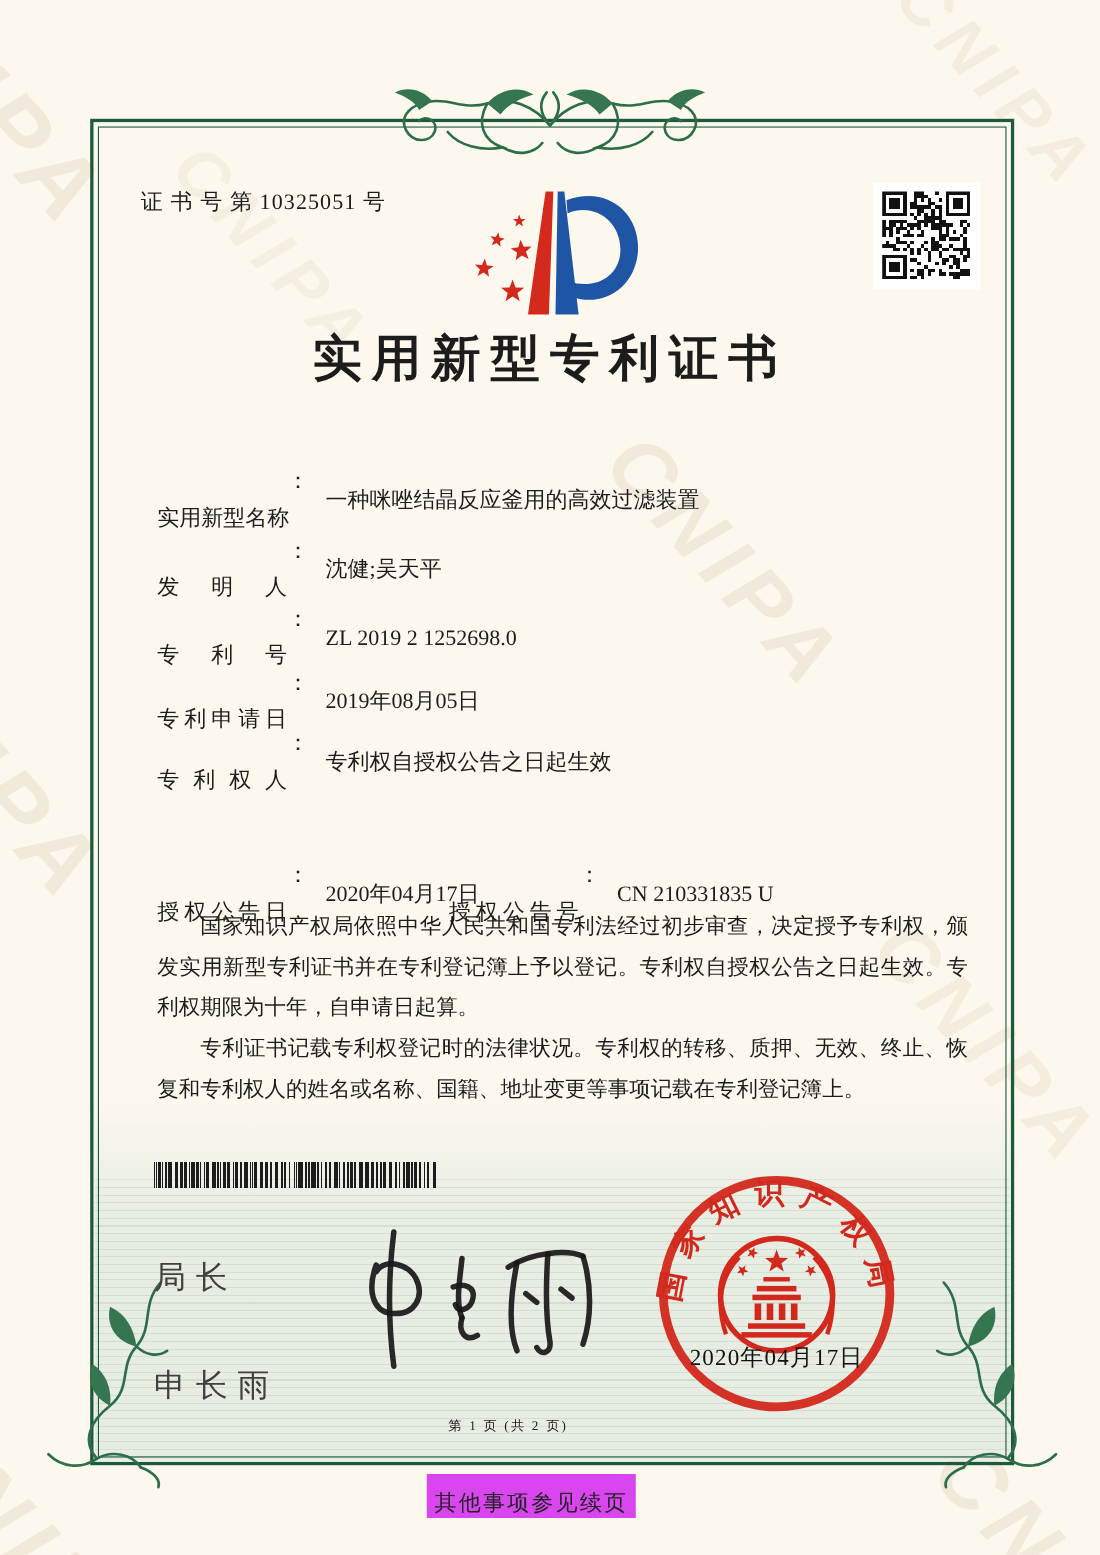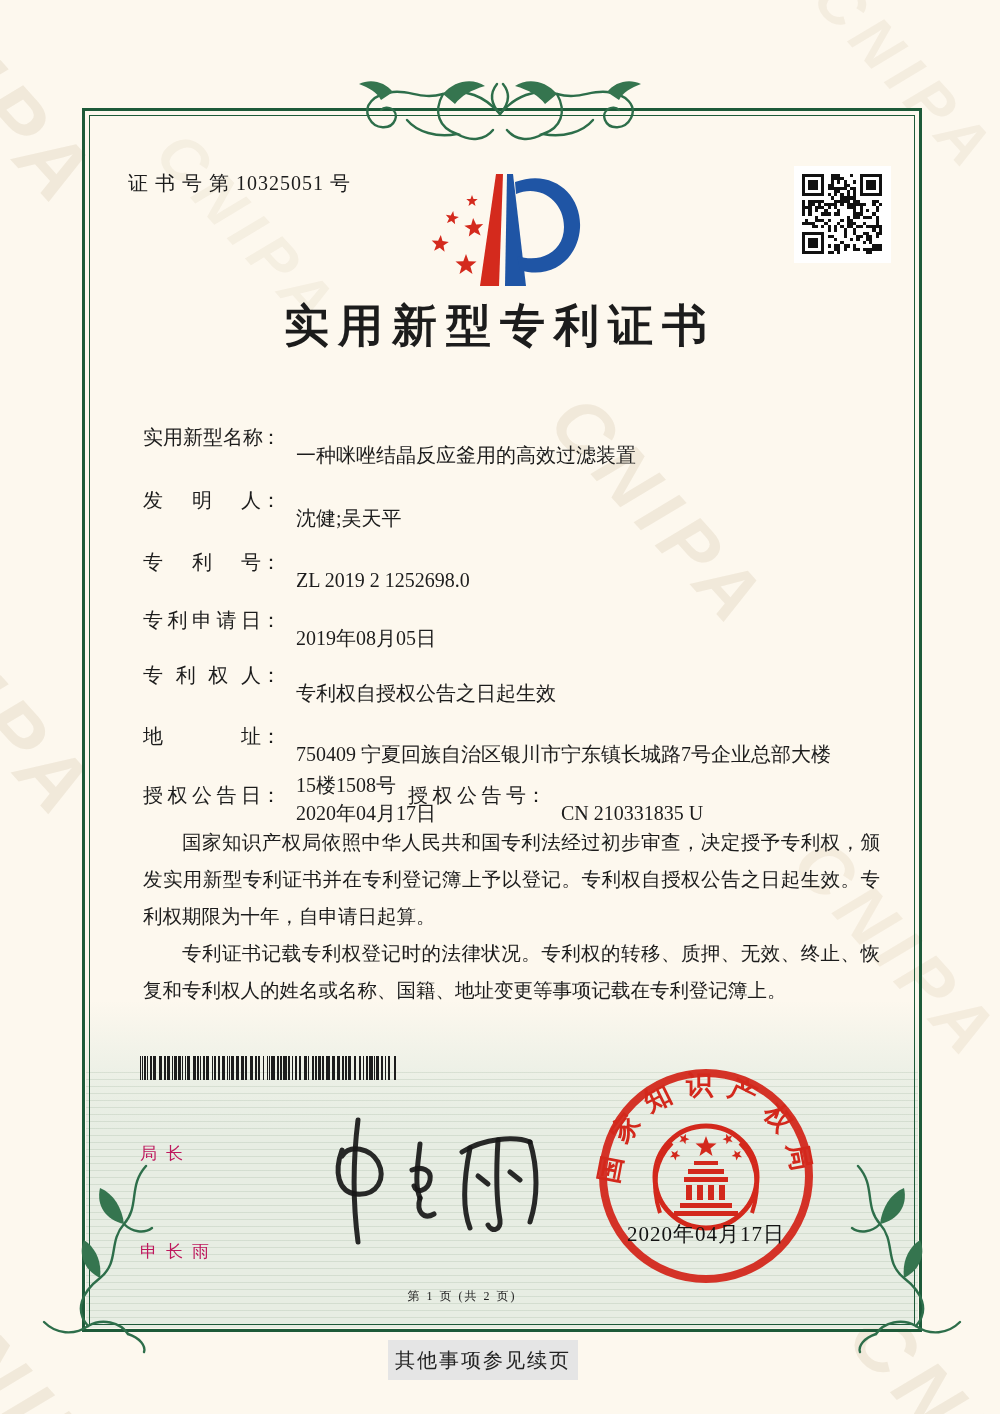--- a/index.html
+++ b/index.html
@@ -33,49 +33,49 @@
          background:repeating-linear-gradient(180deg, rgba(110,140,110,0.16) 0 1px, transparent 1px 7px);}
   
   .cert-no{position:absolute;left:128px;top:170px;font-size:20px;letter-spacing:1px;z-index:2;}
   .logo{position:absolute;left:420px;top:166px;width:165px;height:140px;z-index:2;}
   .qr-box{position:absolute;left:794px;top:166px;width:97px;height:97px;background:#fff;z-index:2;}
   .qr-box svg{position:absolute;left:8px;top:8px;}
   .title{position:absolute;left:0;top:296px;width:100%;text-align:center;font-size:45px;
          font-weight:700;letter-spacing:9px;z-index:2;}
   
   .field-row{position:absolute;left:143px;font-size:20px;z-index:2;white-space:nowrap;}
-  .field-label{display:inline-block;width:118px;text-align:justify;text-align-last:justify;vertical-align:top;}
+  .field-label{display:inline-block;width:118px;text-align:justify;text-align-last:justify;vertical-align:top;margin-top:33px;}
   .field-colon{display:inline-block;vertical-align:top;}
   .field-value{display:inline-block;vertical-align:top;margin-left:10px;line-height:31px;white-space:normal;margin-top:16px;}
   .addr{max-width:552px;}
   .pair2{position:absolute;left:265px;top:0;white-space:nowrap;}
   
   .body-text{position:absolute;left:143px;top:824px;width:737px;font-size:19.5px;line-height:37px;
              text-align:justify;z-index:2;}
   .body-text p{margin:0;text-indent:2em;}
   
   .barcode{position:absolute;left:140px;top:1056px;z-index:2;}
   .signer{position:absolute;left:140px;z-index:2;font-family:Liberation Serif, serif;
-          font-size:17px;letter-spacing:9px;color:#be185d;}
+          font-size:29px;letter-spacing:9px;color:#404040;}
   .signer-role{top:1142px;}
   .signer-name{top:1240px;}
   .signature{position:absolute;left:312px;top:1092px;z-index:2;}
   .signature path{stroke:#171717;stroke-width:5;fill:none;stroke-linecap:round;stroke-linejoin:round;opacity:.92;}
   
   .seal{position:absolute;left:596px;top:1063px;z-index:3;}
   .seal-ring-text{font-size:27px;font-weight:bold;fill:#d3281c;letter-spacing:13px;
              font-family:"Liberation Serif","DejaVu Serif",serif;}
   .seal-date{font-size:21px;fill:#131313;letter-spacing:1px;font-family:"Liberation Serif","DejaVu Serif",serif;}
   .emblem{fill:#d3281c;}
   .emblem-line{stroke:#d3281c;fill:none;}
   
   .page-info{position:absolute;left:0;top:1288px;width:924px;text-align:center;font-size:12px;
              letter-spacing:2px;z-index:2;}
-  .note-box{position:absolute;left:388px;top:1340px;width:190px;height:40px;background:#e5e5e5;
-            z-index:2;display:flex;align-items:center;justify-content:center;}
+  .note-box{position:absolute;left:388px;top:1340px;width:190px;height:40px;background:#d946ef;
+            z-index:2;display:flex;align-items:flex-end;justify-content:center;}
   .note-text{font-size:20px;letter-spacing:2px;color:#222;}
 </style>
 </head>
 <body>
 
 <div class="page">
 
   <div class="wm wm-1">CNIPA</div>
   <div class="wm wm-2">CNIPA</div>
   <div class="wm wm-3">CNIPA</div>
@@ -374,24 +374,20 @@
     <span class="field-value">ZL 2019 2 1252698.0</span>
   </div>
   <div class="field-row" style="top:607px;">
     <span class="field-label">专利申请日</span><span class="field-colon">：</span>
     <span class="field-value">2019年08月05日</span>
   </div>
   <div class="field-row" style="top:662px;">
     <span class="field-label">专利权人</span><span class="field-colon">：</span>
     <span class="field-value">专利权自授权公告之日起生效</span>
   </div>
-  <div class="field-row" style="top:723px;">
-    <span class="field-label">地址</span><span class="field-colon">：</span>
-    <span class="field-value addr">750409 宁夏回族自治区银川市宁东镇长城路7号企业总部大楼15楼1508号</span>
-  </div>
   <div class="field-row" style="top:782px;">
     <span class="field-label">授权公告日</span><span class="field-colon">：</span>
     <span class="field-value">2020年04月17日</span>
     <span class="pair2">
       <span class="field-label">授权公告号</span><span class="field-colon">：</span>
       <span class="field-value">CN 210331835 U</span>
     </span>
   </div>
 
   <div class="body-text">

